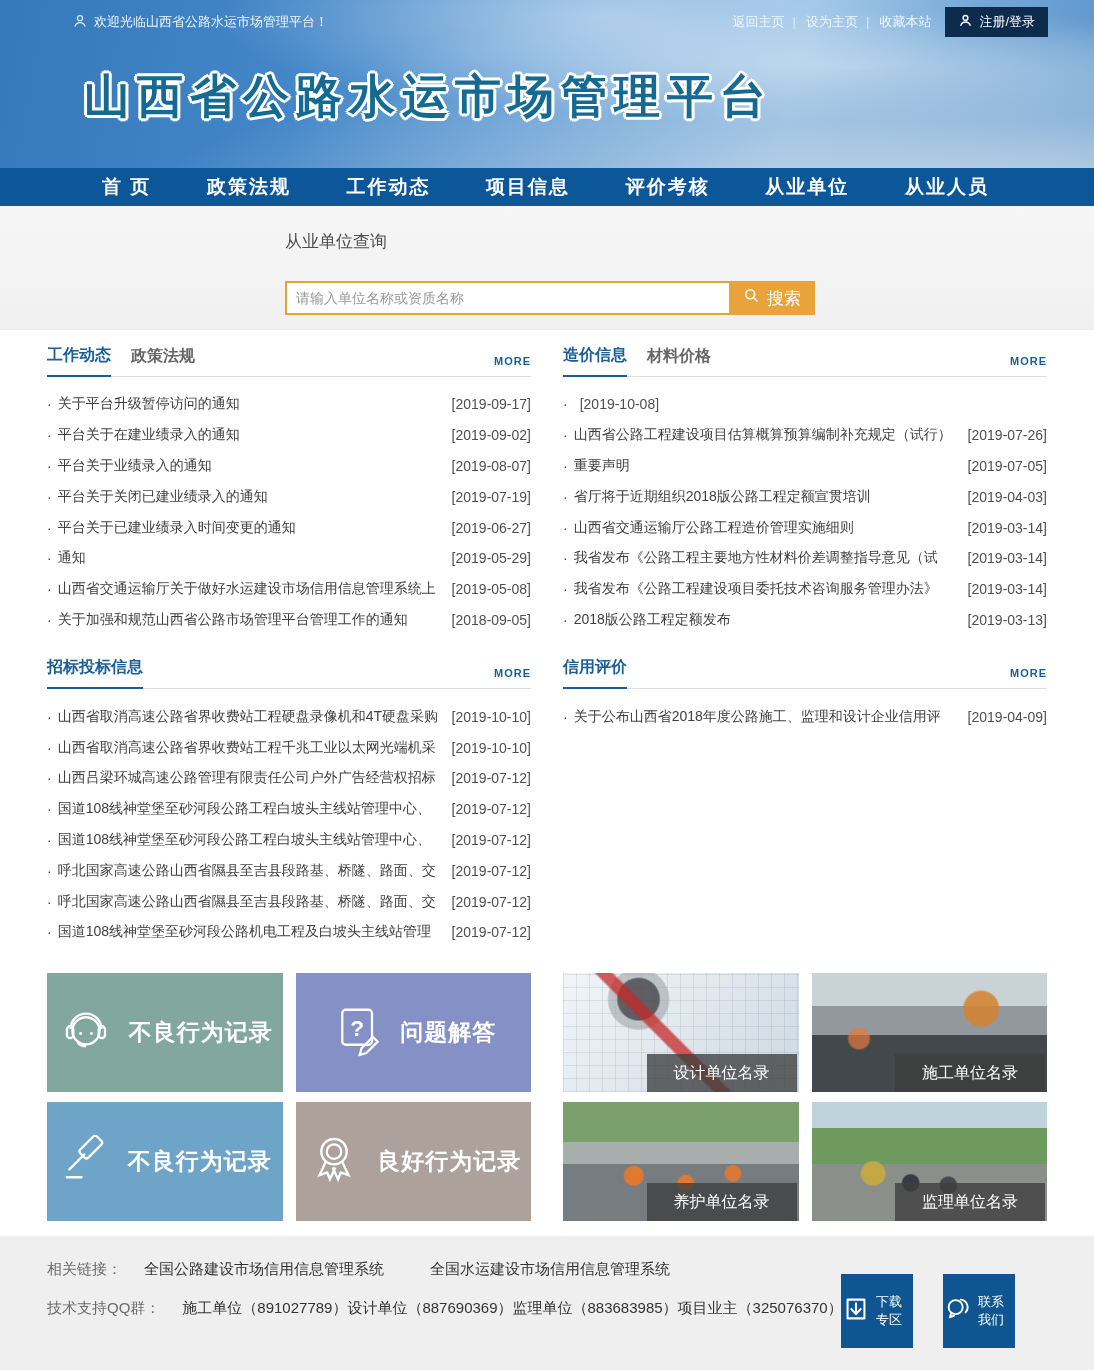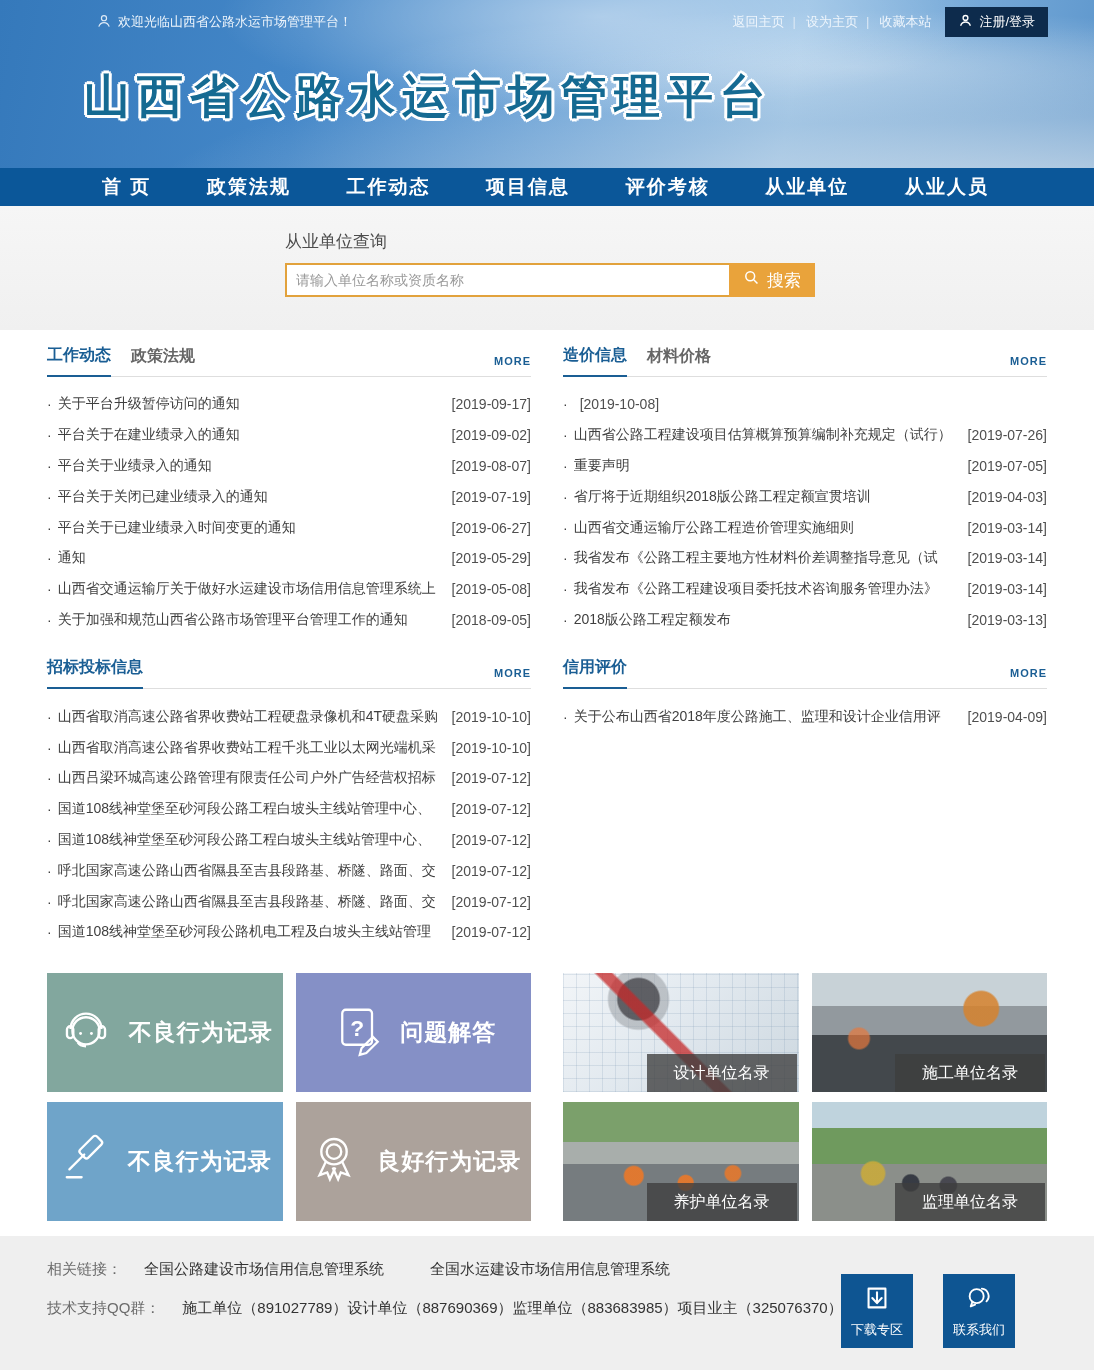--- a/index.html
+++ b/index.html
@@ -16,21 +16,21 @@
   .banner {
     height:168px; position:relative; overflow:hidden;
     background:
       radial-gradient(ellipse at 98% 130%, rgba(225,232,238,.85) 0%, rgba(190,210,228,.45) 35%, transparent 62%),
       radial-gradient(ellipse at 55% 10%, rgba(255,255,255,.45) 0%, transparent 45%),
       radial-gradient(ellipse at 78% 40%, rgba(255,255,255,.35) 0%, transparent 40%),
       linear-gradient(100deg, #3579bb 0%, #4487c8 28%, #6ba3d8 52%, #8fbce3 72%, #5e97cd 100%);
   }
   .topbar {
     display:flex; align-items:center; justify-content:space-between;
-    padding:7px 46px 0 72px; color:#eef5fc; font-size:13px;margin-left:24px;
+    padding:7px 46px 0 72px; color:#eef5fc; font-size:13px;
   }
   .topbar-left { display:flex; align-items:center; gap:6px; }
   .topbar-right { display:flex; align-items:center; gap:10px; }
   .toplinks { display:flex; align-items:center; }
   .toplinks span { cursor:pointer; padding:0 4px; }
   .toplinks span + span::before { content:"|"; margin-right:10px; color:#dbe8f5; }
   .login-btn {
     display:flex; align-items:center; gap:6px;
     background:#0d2b4c; color:#fff; padding:6px 13px; font-size:13px; cursor:pointer;
   }
@@ -46,21 +46,21 @@
   .nav { background:#0b5799; height:38px; }
   .nav-inner { display:flex; justify-content:space-between; align-items:center; height:38px; padding:0 58px 0 55px; }
   .nav-item { color:#fff; font-size:19px; font-weight:bold; letter-spacing:2px; cursor:pointer; }
 
   
   .search-band {
     height:124px; background:linear-gradient(180deg,#f6f6f6 0%, #f0f0f0 100%);
     padding-top:24px;
   }
   .search-inner { padding-left:238px; }
-  .search-label { font-size:17px; color:#4d4d4d; margin-bottom:10px; }
+  .search-label { font-size:17px; color:#4d4d4d; margin-bottom:28px; }
   .search-row { display:flex; width:530px; }
   .search-input {
     flex:1; height:34px; border:2px solid #e2a23c; border-right:none;
     padding:0 9px; font-size:14px; color:#333; outline:none; background:#fff;
     font-family:"Liberation Sans", sans-serif;
   }
   .search-input::placeholder { color:#999; }
   .search-btn {
     width:86px; height:34px; background:#e9a33b; border:none; cursor:pointer;
     color:#fff; font-size:17px; display:flex; align-items:center; justify-content:center; gap:7px;
@@ -135,21 +135,21 @@
   .footer { margin-top:15px; background:#efefef; height:134px; }
   .footer-inner { position:relative; padding-top:24px; height:100%; }
   .footer-row { font-size:15px; margin-bottom:20px; display:flex; align-items:center; }
   .footer-label { color:#6b6b6b; margin-right:22px; }
   .footer-links { display:flex; gap:46px; }
   .footer-links span { color:#333; cursor:pointer; }
   .qq-text { color:#333; }
   .footer-buttons { position:absolute; right:32px; top:38px; display:flex; gap:30px; }
   .fbtn {
     width:72px; height:74px; background:#0e5592; color:#fff; cursor:pointer;
-    display:flex; flex-direction:column; align-items:center; justify-content:center; gap:5px;
+    display:flex; align-items:center; justify-content:center; gap:5px;
     font-size:13px;
   }
 </style>
 </head>
 <body>
 
 <div class="banner">
   <div class="topbar">
     <div class="topbar-left">
       <span>

